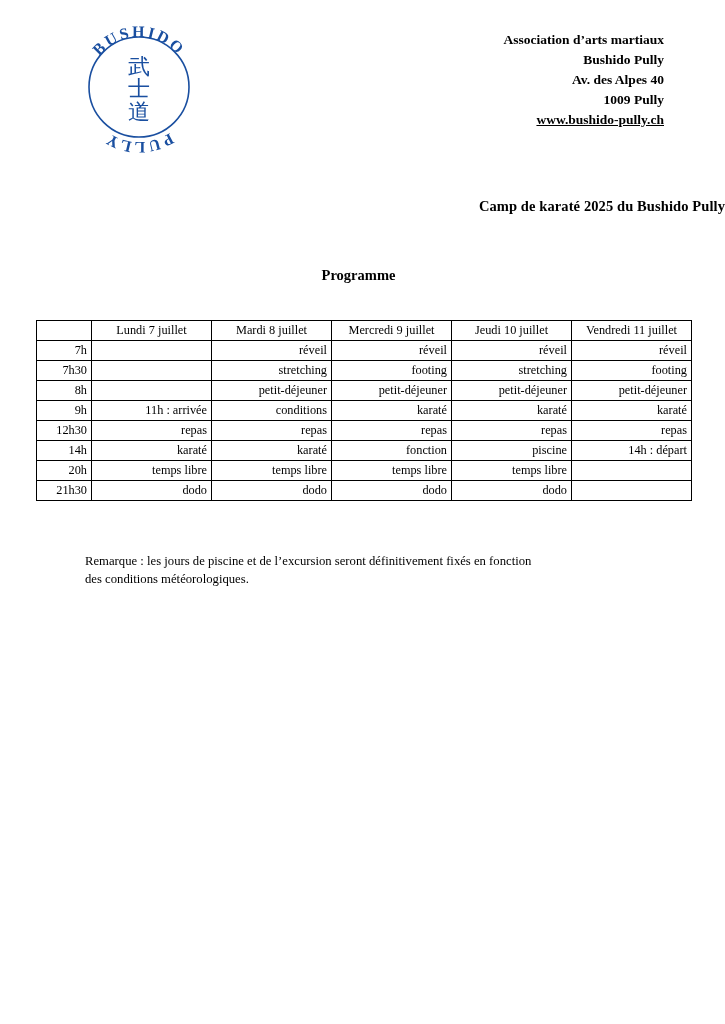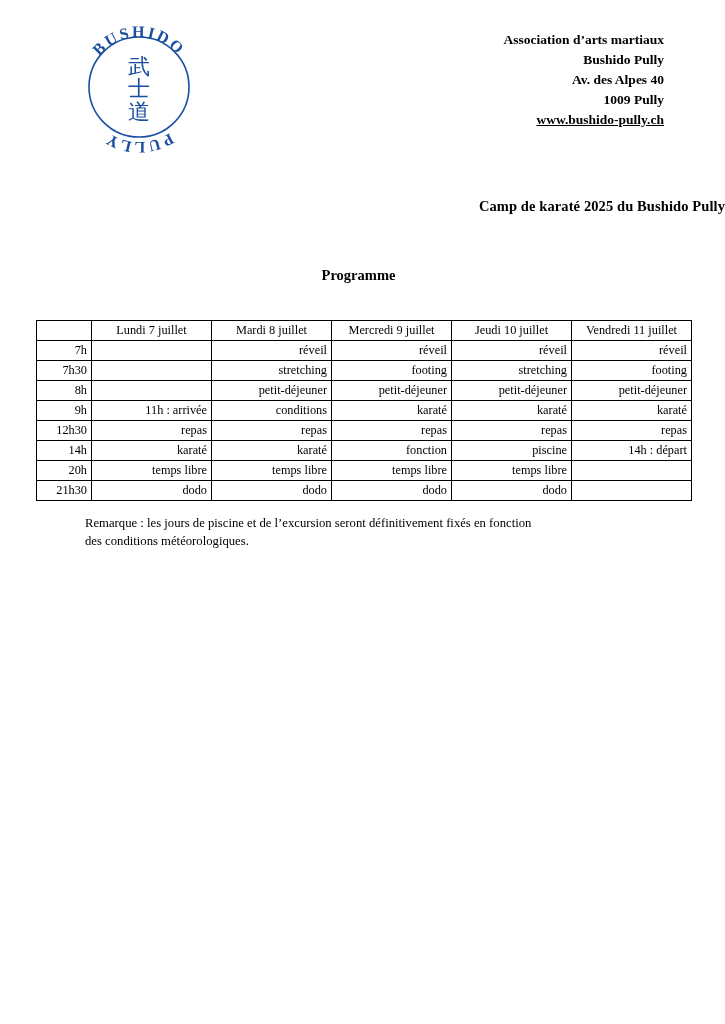--- a/index.html
+++ b/index.html
@@ -114,21 +114,21 @@
     text-align: right;
   }
   table.schedule td.cell {
     text-align: right;
     padding-left: 6px;
   }
 
   
   .note {
     position: absolute;
-    top: 514px;
+    top: 552px;
     left: 85px;
     width: 560px;
     font-size: 12.7px;
     line-height: 18px;
   }
 </style>
 </head>
 <body>
 
 <div class="page">

